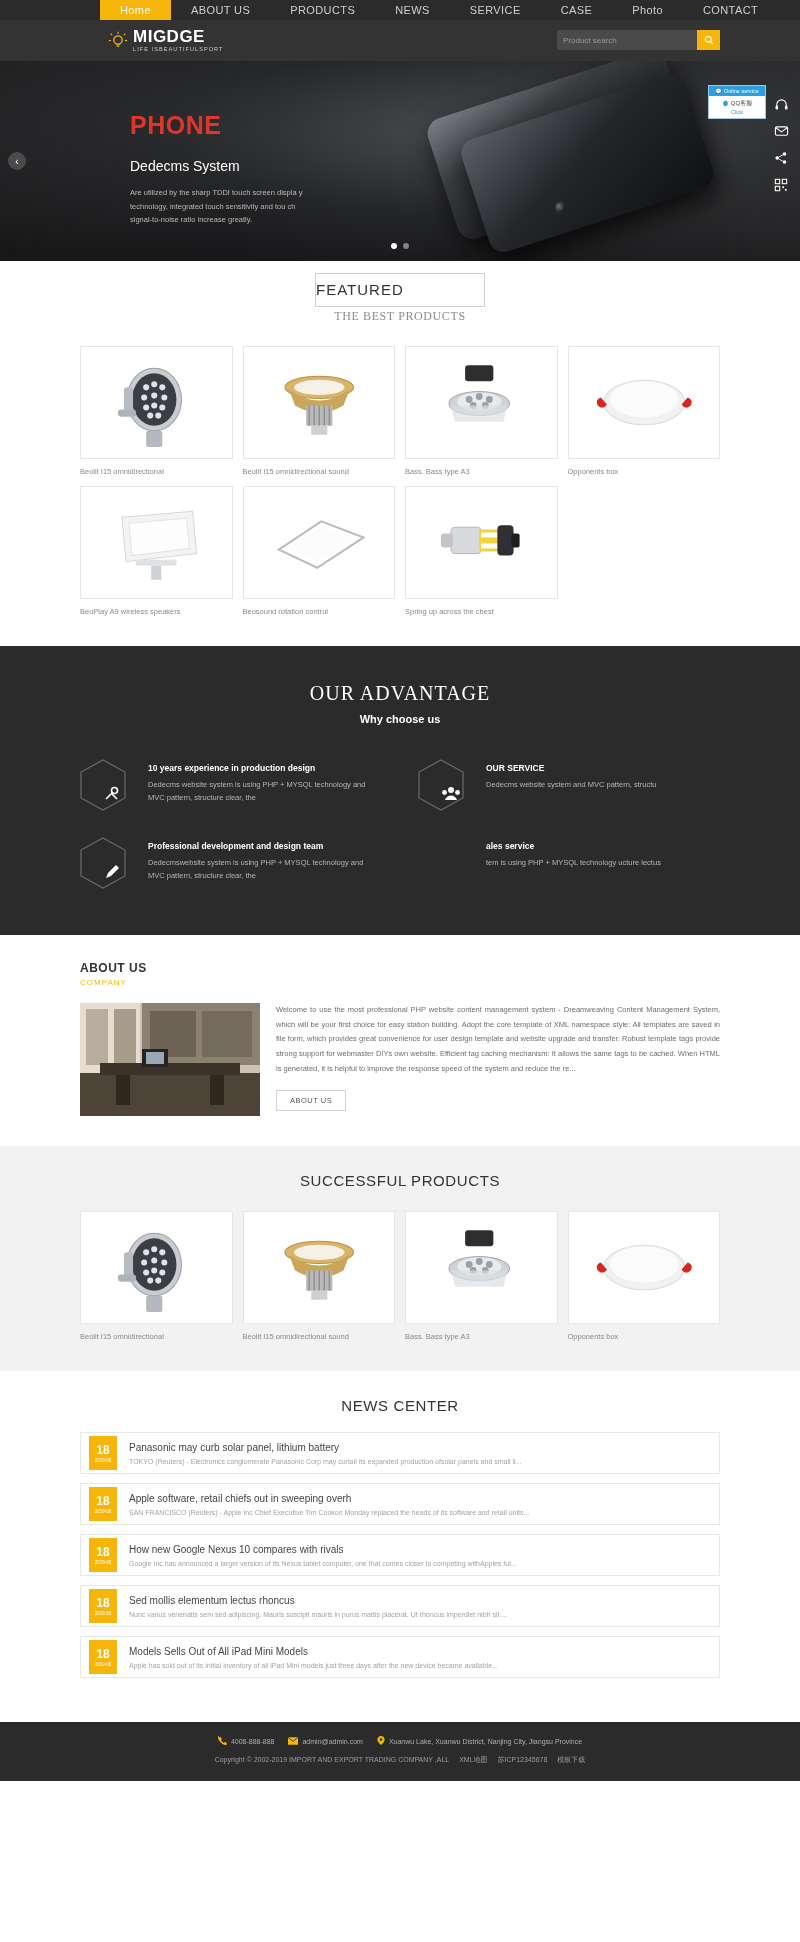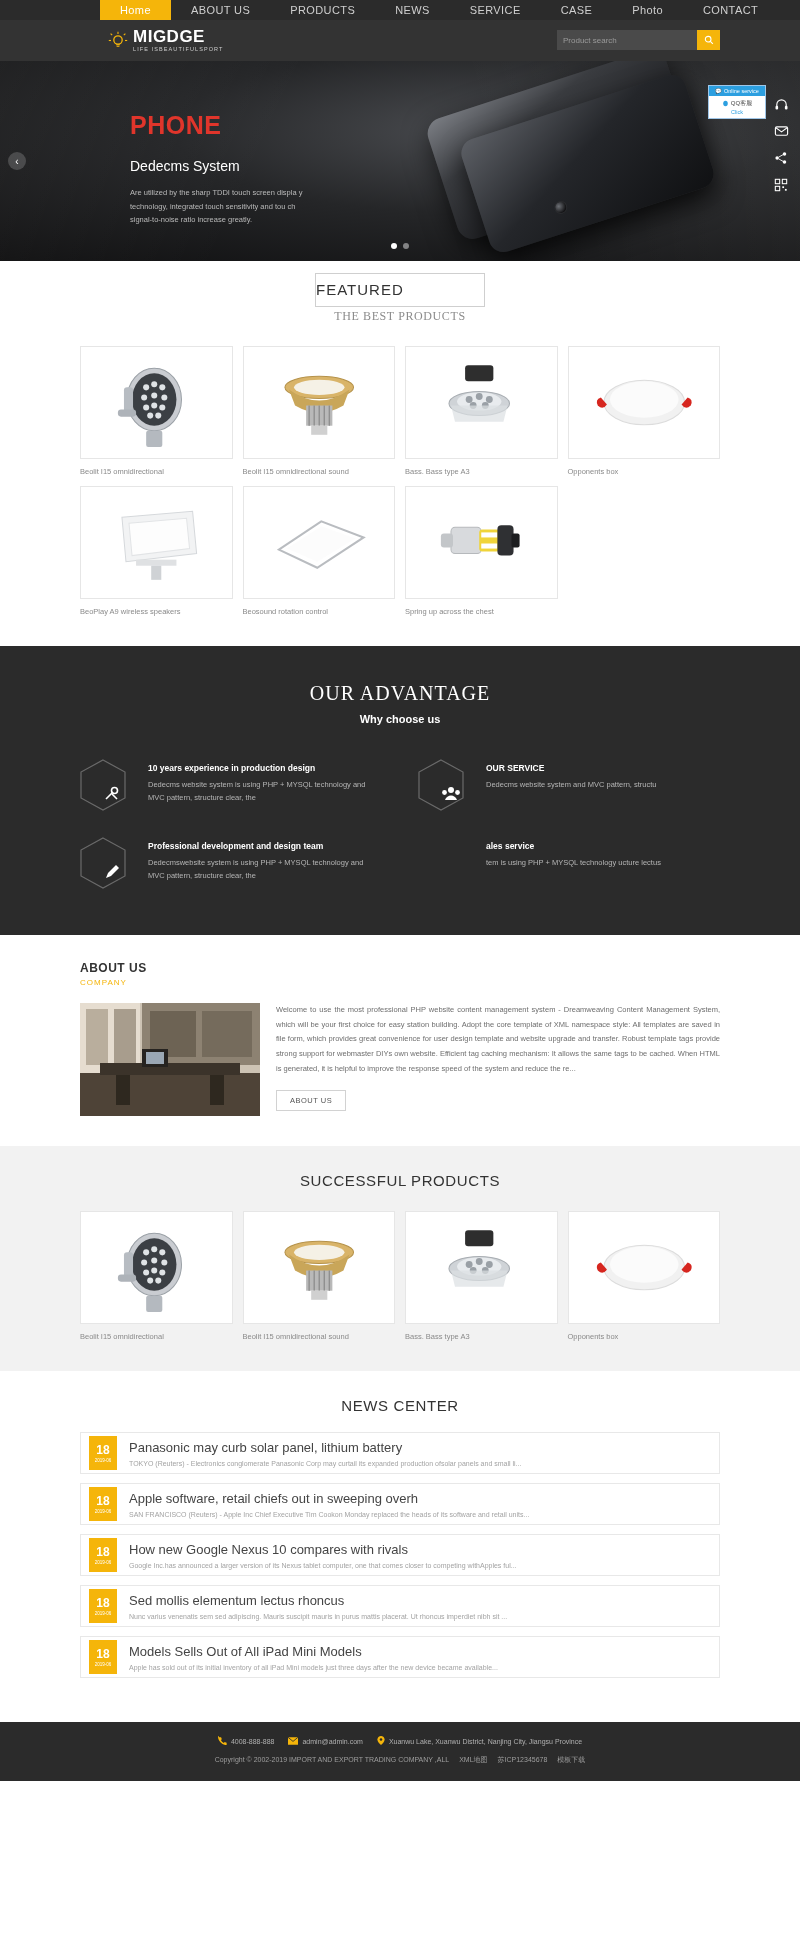--- a/index.html
+++ b/index.html
@@ -231,21 +231,21 @@
     height: 42px; padding-right: 10px; background:#fff;
   }
   .news-date {
     width: 28px; flex: 0 0 28px; background: #f5b50a; color:#fff;
     height: 34px; margin-left: 8px; display:flex; flex-direction:column;
     align-items:center; justify-content:center;
   }
   .news-date .d { font-size: 12px; font-weight: bold; line-height: 1; }
   .news-date .m { font-size: 4.5px; margin-top: 2px; }
   .news-txt { margin-left: 12px; }
-  .news-txt .t { font-size: 13px; color: #444; }
+  .news-txt .t { font-size: 10px; color: #444; }
   .news-txt .s { font-size: 7px; color: #a3a3a3; margin-top: 5px; }
 
   
   .footer { background: #2b2b2b; color:#b0b0b0; padding: 14px 0 16px; margin-top: 14px; }
   .footer-row {
     display:flex; align-items:center; justify-content:center; gap: 14px; font-size: 7px;
   }
   .footer-row .fi { display:flex; align-items:center; gap:4px; }
   .footer-copy { text-align:center; font-size: 7px; margin-top: 9px; color:#9e9e9e; }
   .footer-copy span { margin: 0 4px; }

